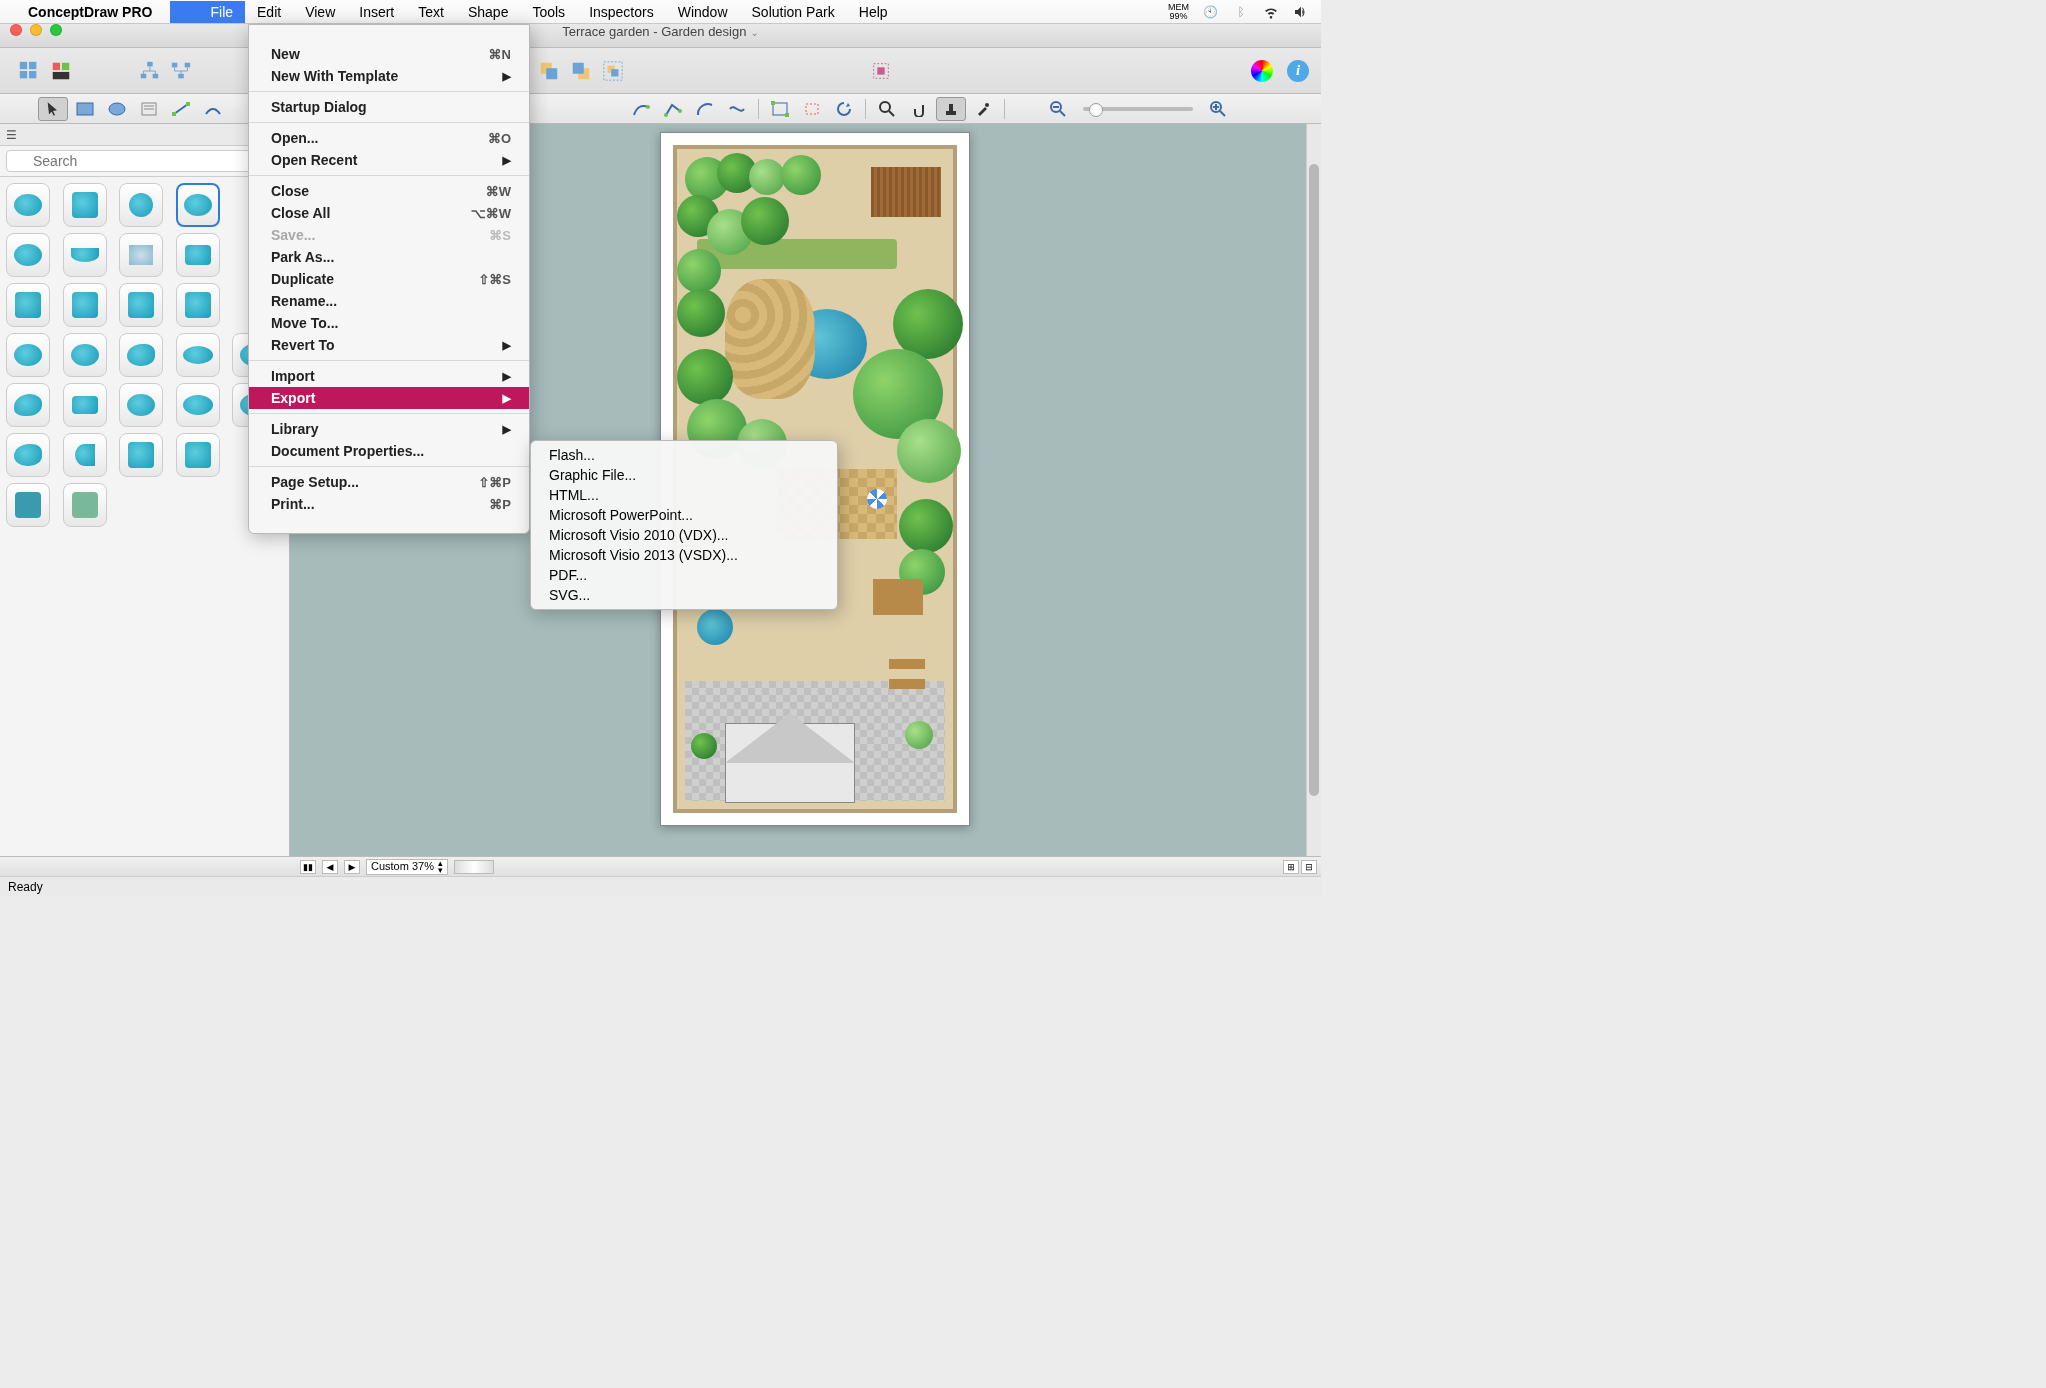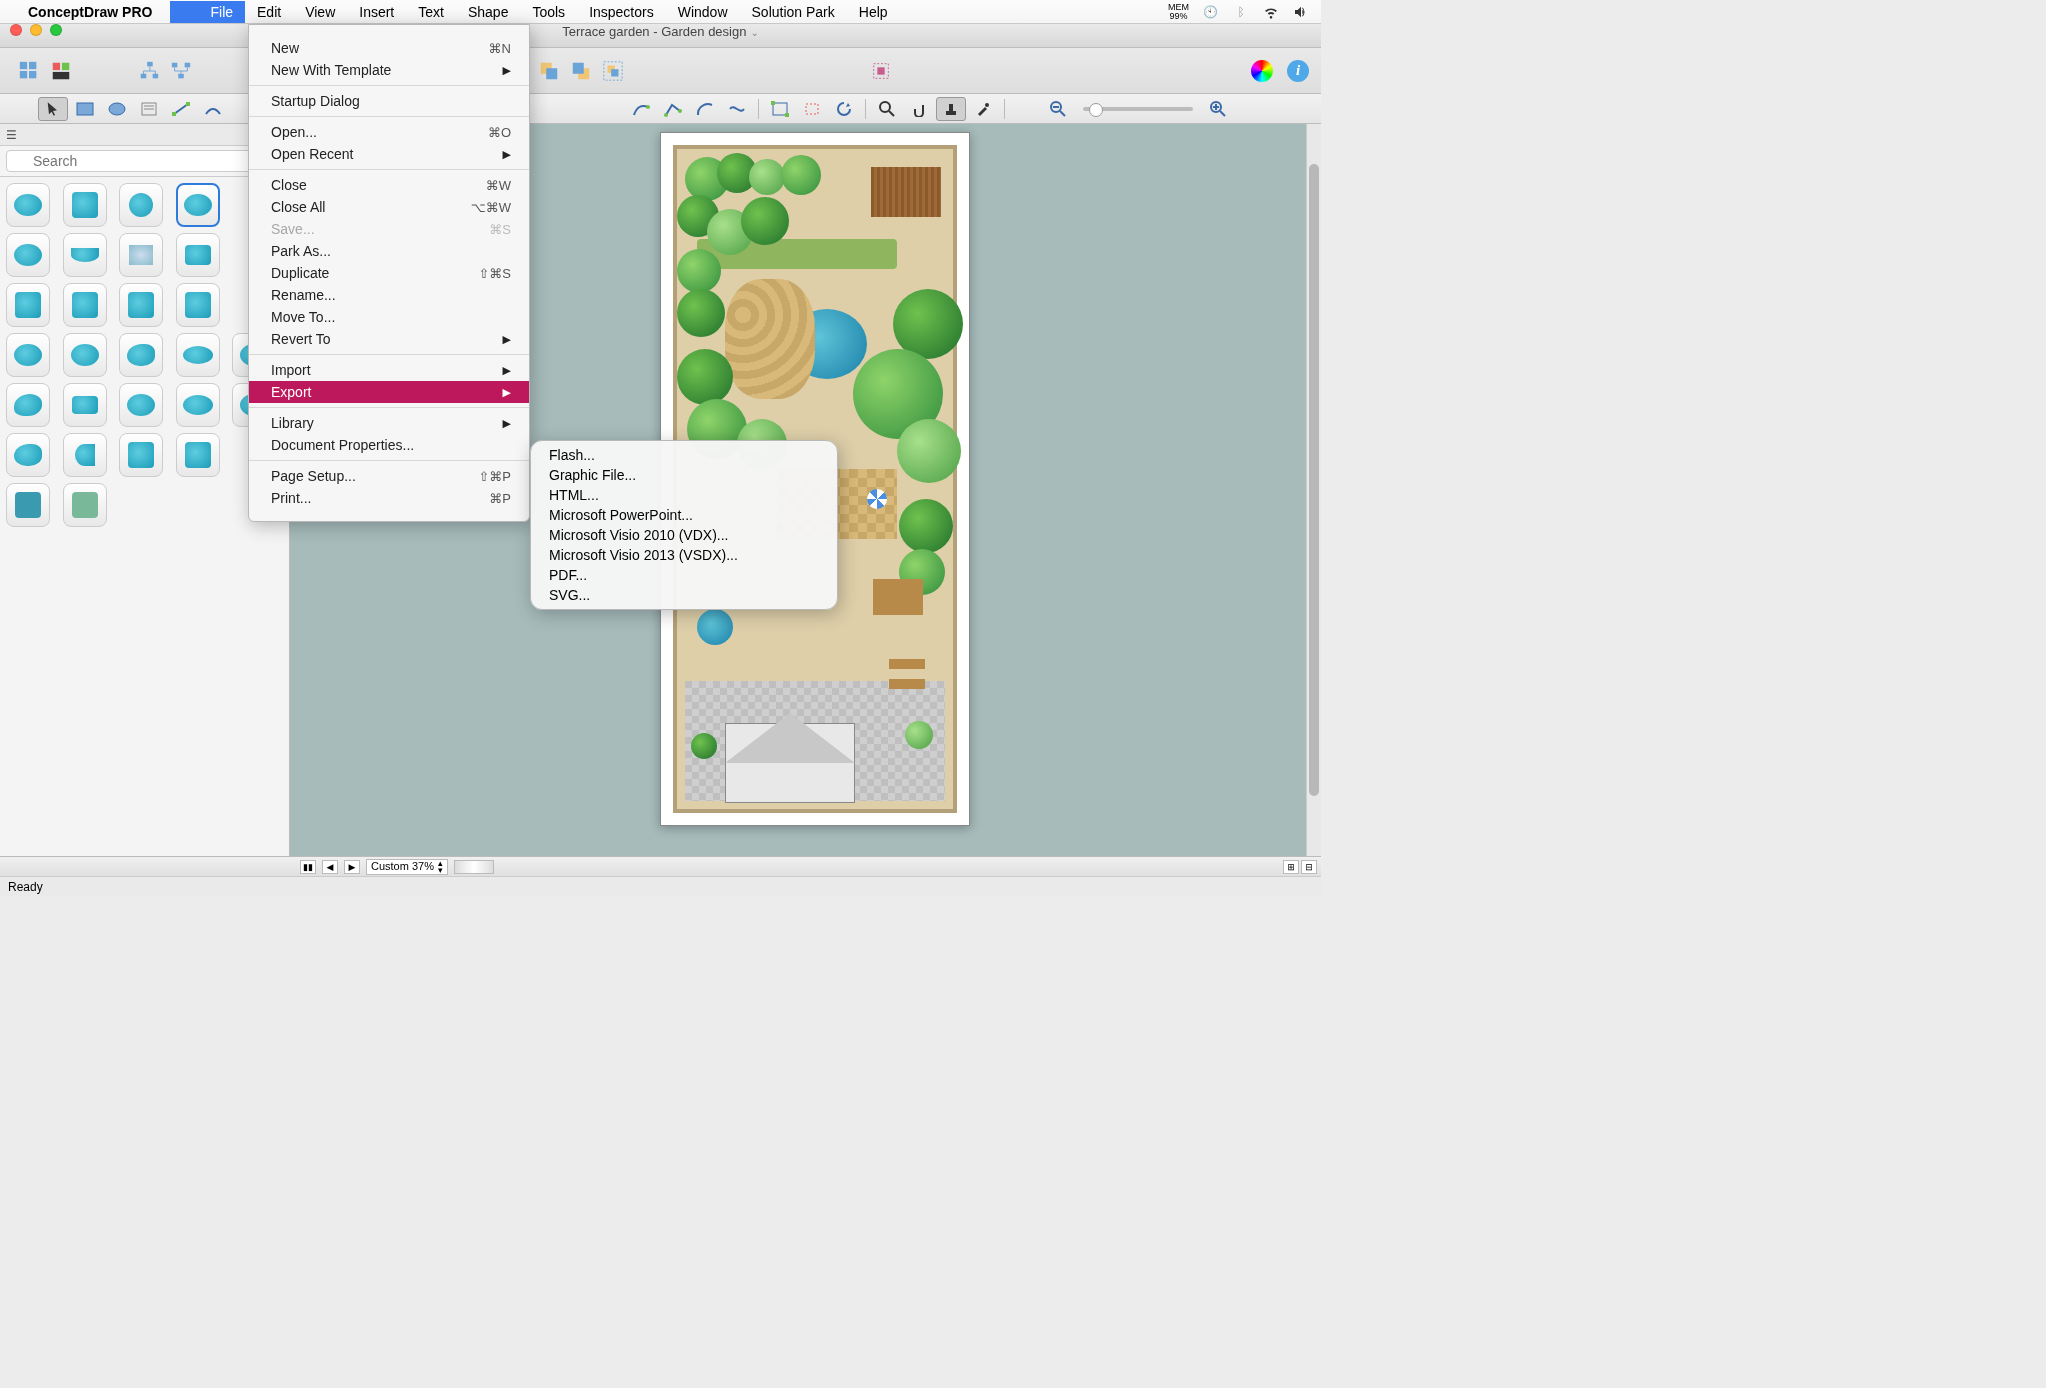--- a/index.html
+++ b/index.html
@@ -152,38 +152,39 @@
 .status-bar {
   height: 20px; background: #eaeaea; border-top: 1px solid #ccc;
   display: flex; align-items: center; padding: 0 8px; font-size: 12px;
 }
 
 
 .dropdown {
   position: absolute; left: 248px; top: 24px; width: 282px;
   background: #f6f6f6; border: 1px solid #b8b8b8; border-radius: 0 0 6px 6px;
   box-shadow: 2px 4px 18px rgba(0,0,0,0.25);
-  padding: 12px 0;
+  padding: 18px 0;
   z-index: 100;
+  font-weight: bold;
 }
 .dropdown .dmi {
   padding: 3px 18px 3px 22px; font-size: 14px; display: flex; align-items: center;
   color: #222;
 }
 .dropdown .dmi.disabled { color: #a8a8a8; }
 .dropdown .dmi .sc { margin-left: auto; color: #555; font-size: 13px; }
 .dropdown .dmi.disabled .sc { color: #bbb; }
 .dropdown .dmi .arrow { margin-left: auto; font-size: 11px; }
 .dropdown .dmi.hl { background: #be185d; color: #fff; }
 .dropdown .dmi.hl .arrow { color: #fff; }
 .dropdown hr { border: none; border-top: 1px solid #d8d8d8; margin: 4px 0; }
 
 .submenu {
   position: absolute; left: 530px; top: 440px; width: 308px;
-  background: rgba(246,246,246,0.97); border: 1px solid #b8b8b8; border-radius: 12px;
+  background: rgba(246,246,246,0.97); border: 1px solid #b8b8b8; border-radius: 6px;
   box-shadow: 2px 4px 18px rgba(0,0,0,0.25);
   padding: 4px 0;
   z-index: 101;
 }
 .submenu .smi { padding: 2px 18px; font-size: 14px; }
 
 </style>
 </head>
 <body>
 

